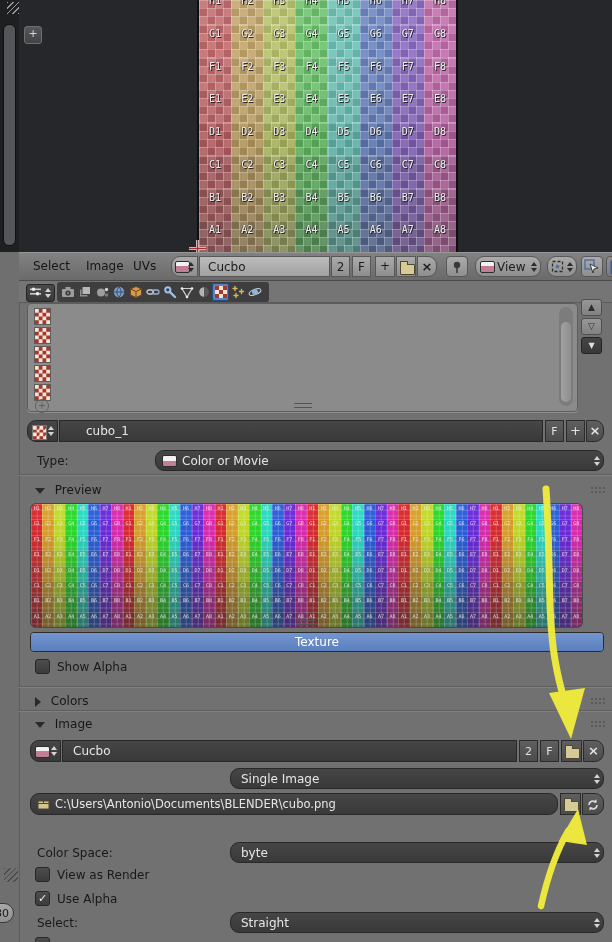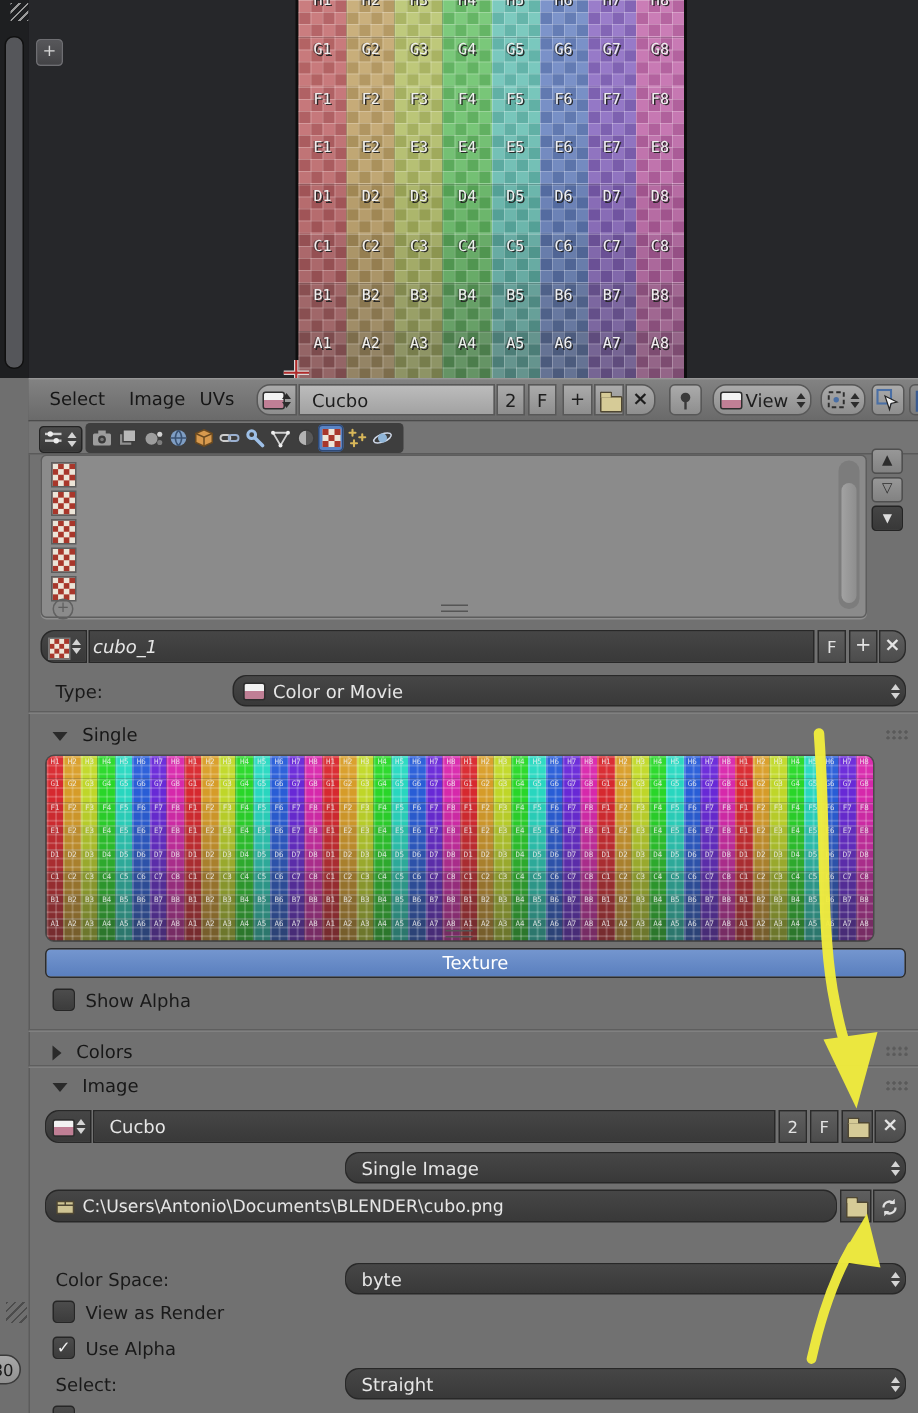--- a/index.html
+++ b/index.html
@@ -528,40 +528,40 @@
   <div class="side-btn dark" style="top:337px;height:17px;line-height:15px;font-size:8px;">▼</div>
 
   <div class="darkw" style="left:27px;top:420px;width:31px;height:22px;border-radius:9px 0 0 9px;">
     <span class="checker" style="position:absolute;left:4px;top:4px;width:13px;height:13px;background-size:6.5px 6.5px;border:1px solid #777;"></span>
     <span class="ud ud-lite">
         <i class="up"></i>
         <i class="dn"></i>
       </span>
   </div>
   <div class="darkw" style="left:59px;top:420px;width:484px;height:22px;border-radius:0;">
-    <span style="position:absolute;left:2px;line-height:21px;font-style:italic;">cubo_1</span>
+    <span style="position:absolute;left:26px;line-height:21px;">cubo_1</span>
   </div>
   <div class="btn-mid" style="left:545px;top:420px;width:19px;height:22px;line-height:21px;">F</div>
   <div class="btn-mid" style="left:566px;top:420px;width:19px;height:22px;line-height:20px;font-size:13px;">+</div>
   <div class="btn-mid" style="left:586px;top:420px;width:18px;height:22px;line-height:20px;border-radius:0 9px 9px 0;font-size:13px;font-weight:bold;">×</div>
 
   <span class="label" style="left:37px;top:454px;">Type:</span>
   <div class="darkw" style="left:155px;top:450px;width:449px;height:21px;">
     <span class="photo-ic" style="position:absolute;left:6px;top:4px;"></span>
     <span class="txt">Color or Movie</span>
     <span class="ud ud-lite">
         <i class="up"></i>
         <i class="dn"></i>
       </span>
   </div>
 
   <div class="sep" style="top:474px;"></div>
   <div class="panel-head" style="left:35px;top:483px;">
     <span class="tri tri-down"></span>
-    <span>Single</span>
+    <span>Preview</span>
   </div>
   <div class="dragdots" style="left:590px;top:486px;"></div>
 
   <div class="abs" id="preview-box">
       <div class="pvcell" style="background-color: rgb(218, 47, 53);">
         <span>H1</span>
       </div>
       <div class="pvcell" style="background-color: rgb(218, 161, 47);">
         <span>H2</span>
       </div>

